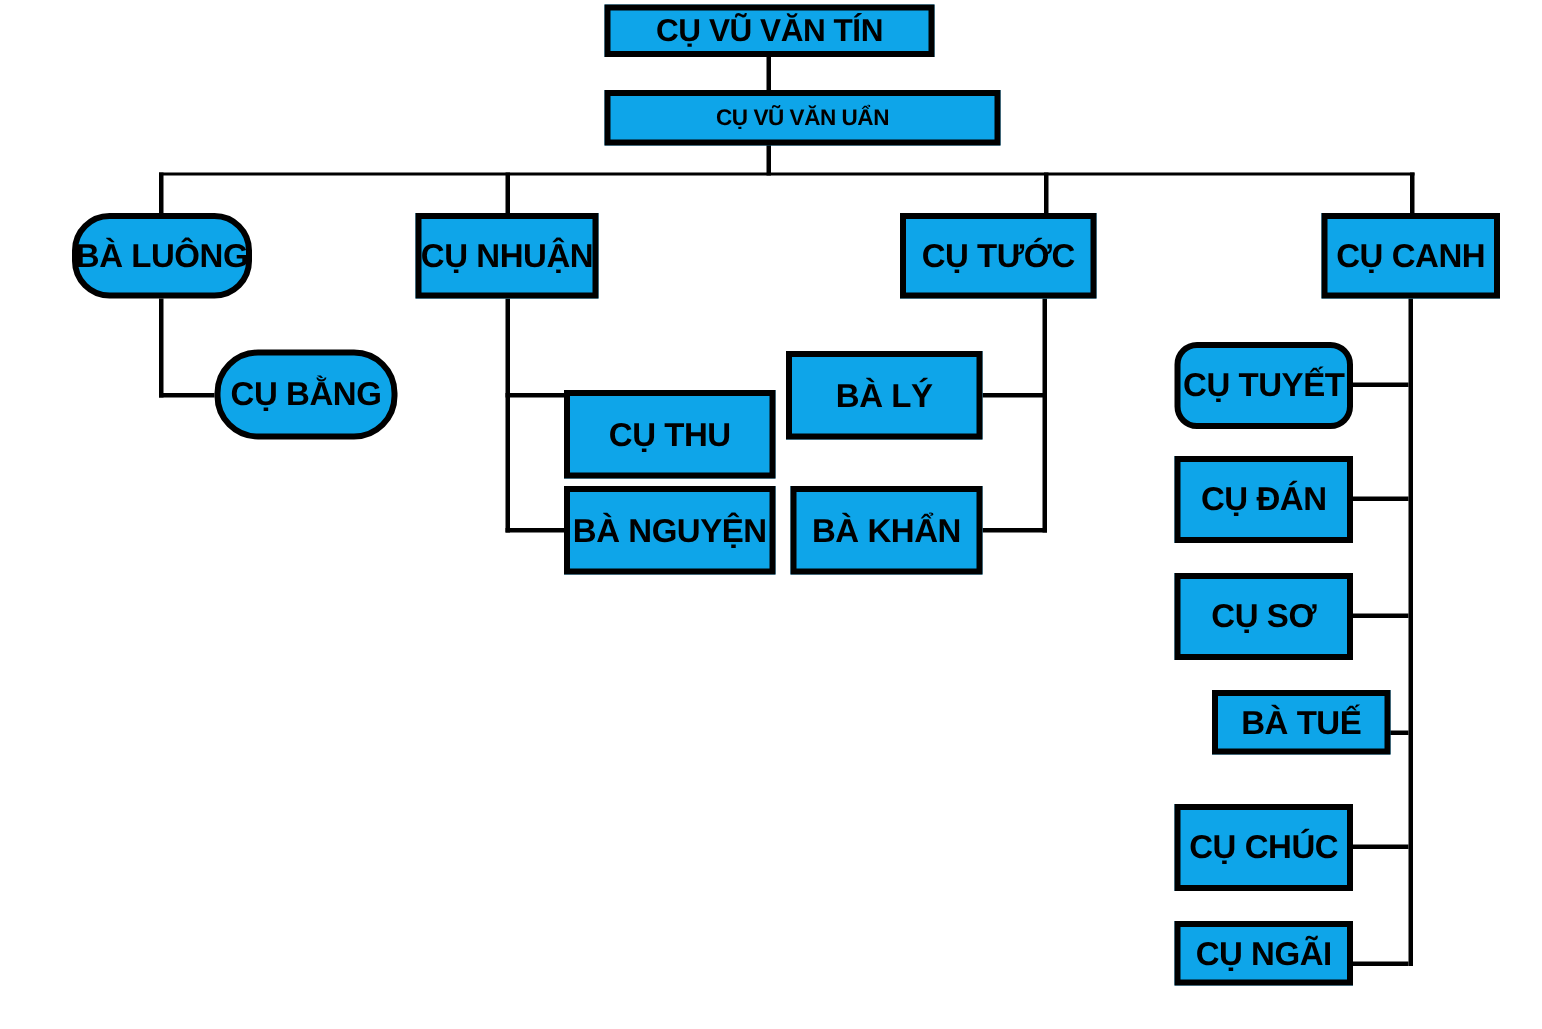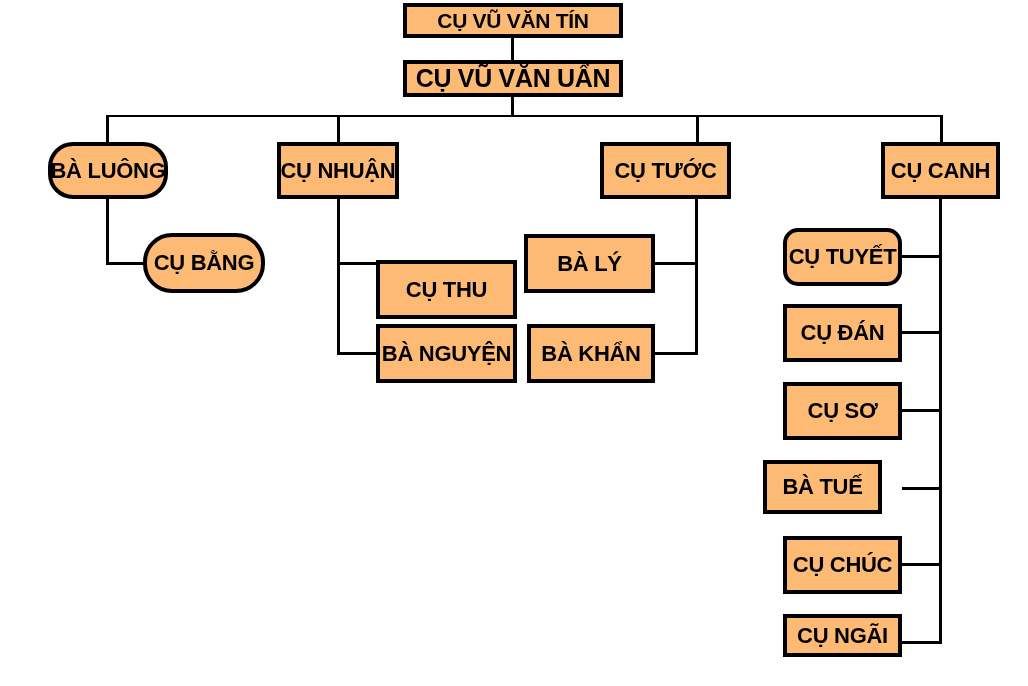--- a/index.html
+++ b/index.html
@@ -11,52 +11,52 @@
   }
   #stage {
     position: relative;
     width: 1028px; height: 686px;
     background: #ffffff;
   }
   .node {
     position: absolute;
     box-sizing: border-box;
     border: 4px solid #000000;
-    background: #fdba74;
+    background: #0ea5e9;
     display: flex;
     align-items: center;
     justify-content: center;
     font-weight: bold;
     font-size: 22px;
     letter-spacing: -0.3px;
     color: #000000;
     white-space: nowrap;
     line-height: 1;
   }
   .line {
     position: absolute;
     background: #000000;
   }
 
   
   #n-tin       { left: 403px; top: 3px;   width: 220px; height: 35px; font-size: 21px; }
-  #n-uan       { left: 403px; top: 60px;  width: 220px; height: 37px; font-size: 25px; }
+  #n-uan       { left: 403px; top: 60px;  width: 264px; height: 37px; font-size: 15px; }
   #n-ba-luong  { left: 48px;  top: 142px; width: 120px; height: 57px; border-radius: 25px; }
   #n-cu-nhuan  { left: 277px; top: 142px; width: 122px; height: 57px; }
   #n-cu-tuoc   { left: 600px; top: 142px; width: 131px; height: 57px; }
   #n-cu-canh   { left: 881px; top: 142px; width: 119px; height: 57px; }
   #n-cu-bang   { left: 143px; top: 233px; width: 122px; height: 60px; border-radius: 29px; }
   #n-cu-thu    { left: 376px; top: 224px; width: 141px; height: 59px; margin-top: 36px; }
   #n-ba-nguyen { left: 376px; top: 324px; width: 141px; height: 59px; }
   #n-ba-ly     { left: 524px; top: 234px; width: 131px; height: 59px; }
   #n-ba-khan   { left: 527px; top: 324px; width: 128px; height: 59px; }
   #n-cu-tuyet  { left: 783px; top: 228px; width: 119px; height: 58px; border-radius: 15px; }
   #n-cu-dan    { left: 783px; top: 304px; width: 119px; height: 58px; }
   #n-cu-so     { left: 783px; top: 382px; width: 119px; height: 58px; }
-  #n-ba-tue    { left: 763px; top: 460px; width: 119px; height: 54px; }
+  #n-ba-tue    { left: 808px; top: 460px; width: 119px; height: 43px; }
   #n-cu-chuc   { left: 783px; top: 536px; width: 119px; height: 58px; }
   #n-cu-ngai   { left: 783px; top: 614px; width: 119px; height: 43px; }
 
   
   #e-tin-uan        { left: 511px; top: 36px;  width: 3px;   height: 26px; }
   #e-uan-stem       { left: 511px; top: 95px;  width: 3px;   height: 22px; }
   #e-sibling-bus    { left: 106px; top: 115px; width: 837px; height: 2px;  }
   #e-drop-ba-luong  { left: 106px; top: 115px; width: 3px;   height: 27px; }
   #e-drop-cu-nhuan  { left: 337px; top: 115px; width: 3px;   height: 27px; }
   #e-drop-cu-tuoc   { left: 696px; top: 115px; width: 3px;   height: 27px; }

